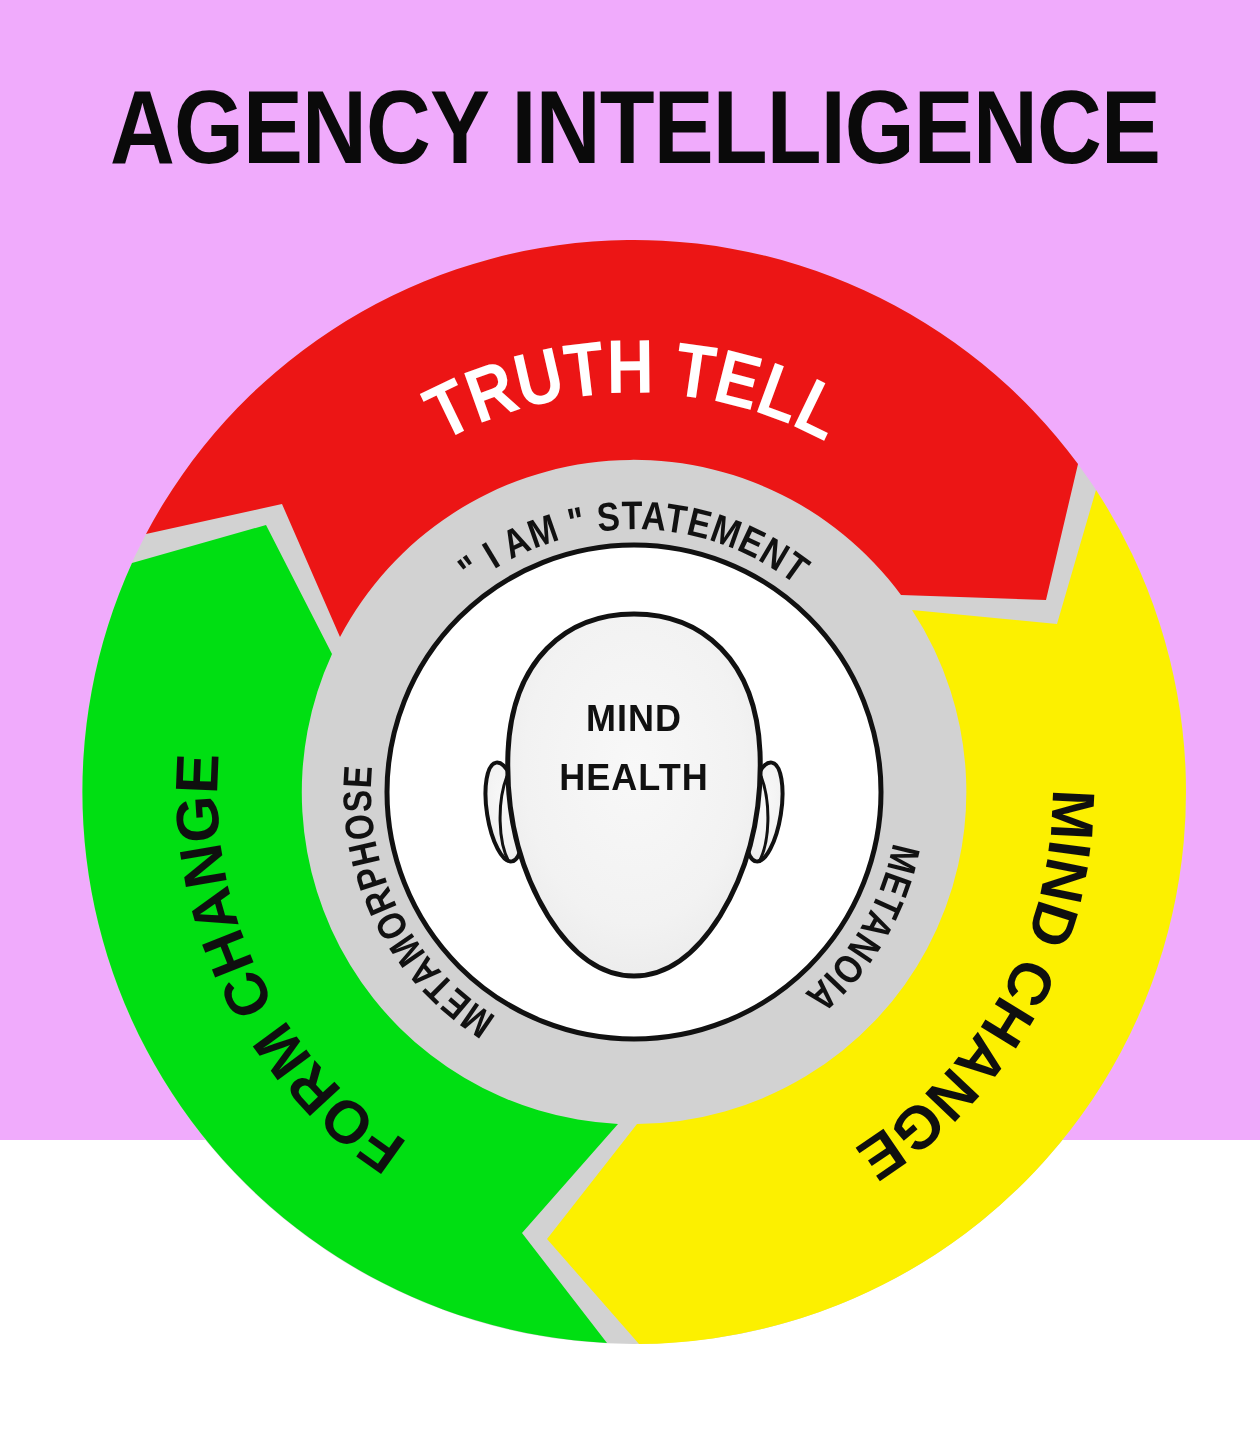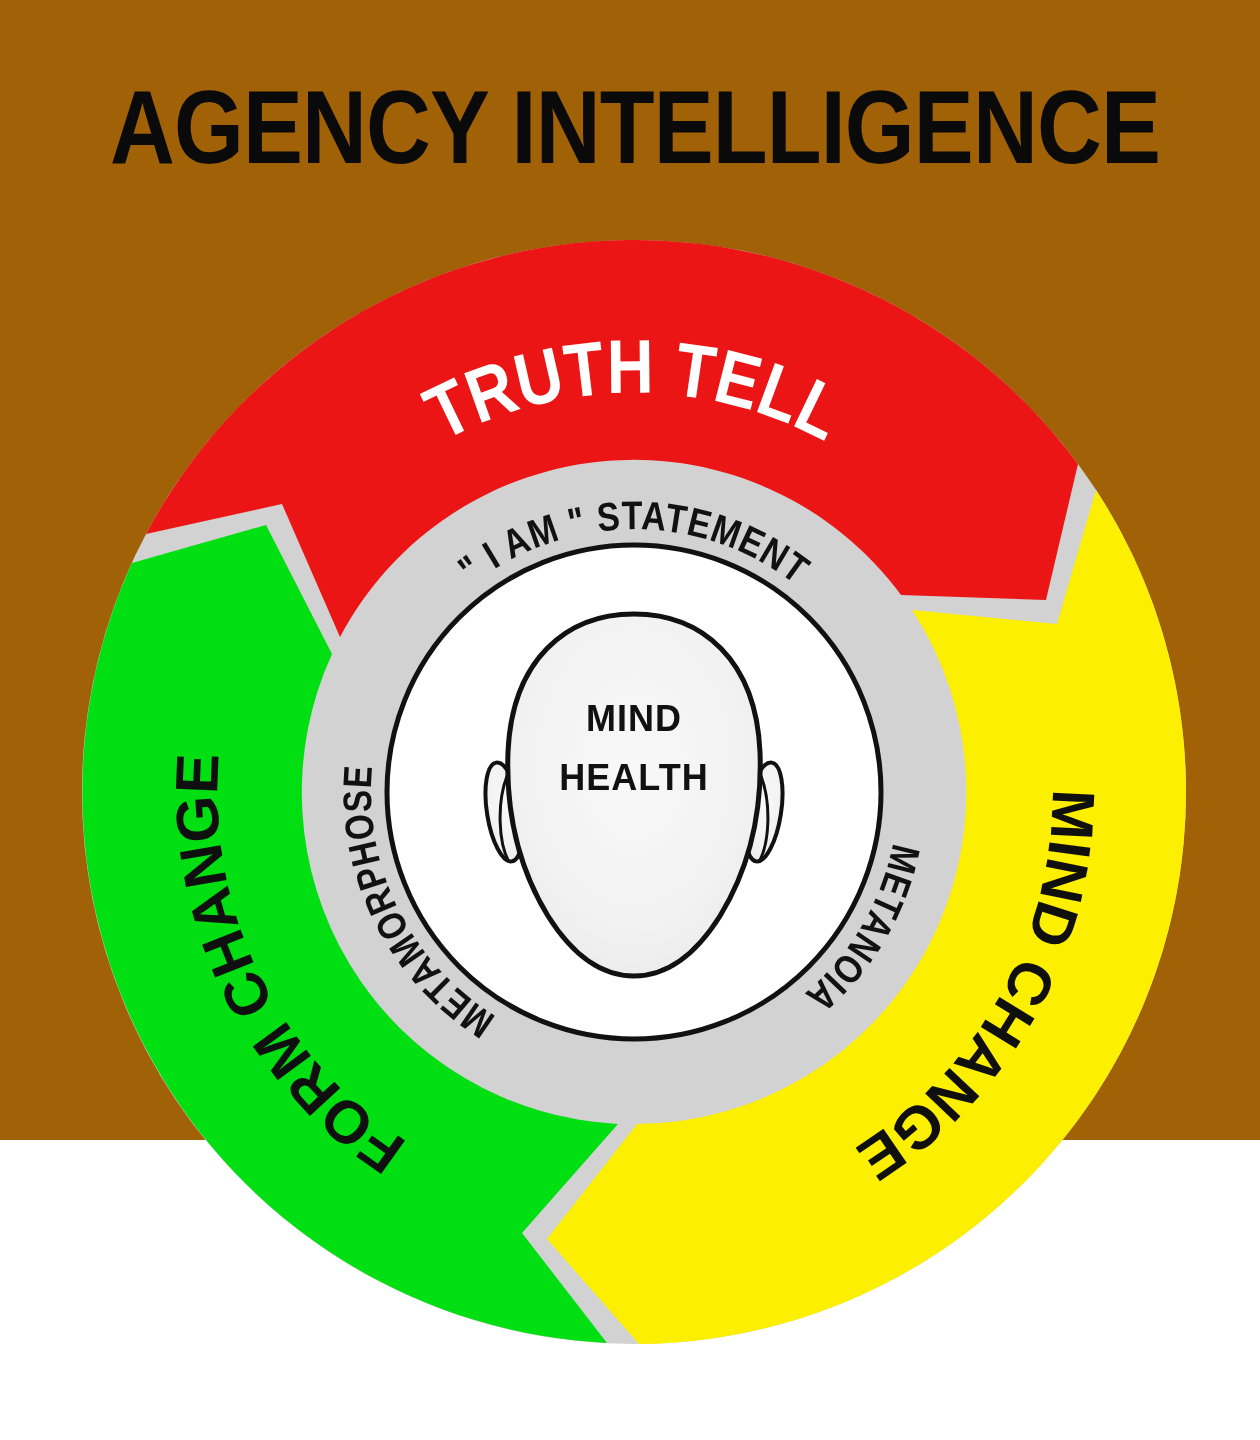--- a/index.html
+++ b/index.html
@@ -7,21 +7,21 @@
     padding: 0;
     background: #ffffff;
     width: 1260px;
     height: 1440px;
     overflow: hidden;
   }
   .page {
     position: relative;
     width: 1260px;
     height: 1140px;
-    background: #a16207;
+    background: #f0abfc;
   }
   svg text {
     font-family: "Liberation Sans", "DejaVu Sans", sans-serif;
     font-weight: bold;
   }
   .title-text {
     font-size: 104px;
     fill: #0a0a0a;
     letter-spacing: -1px;
   }

